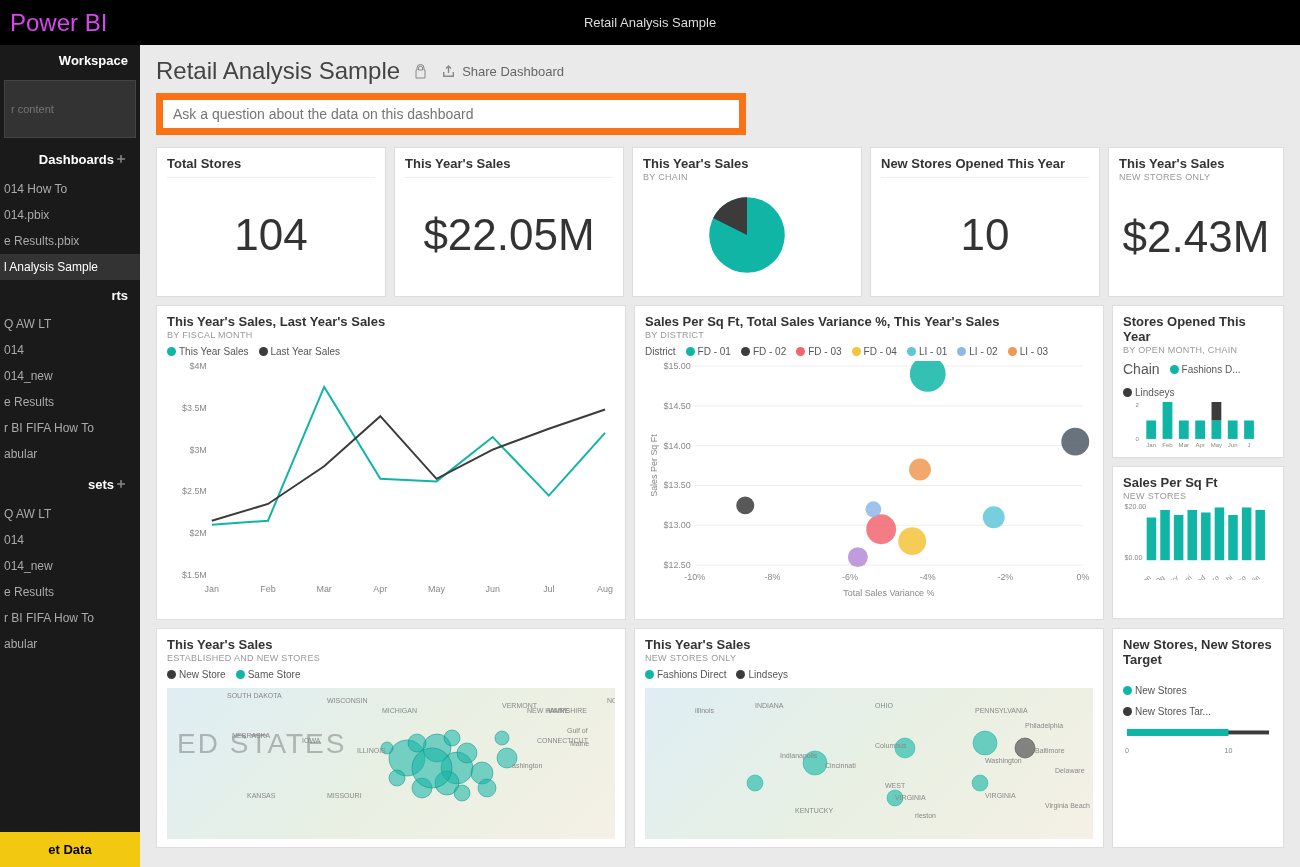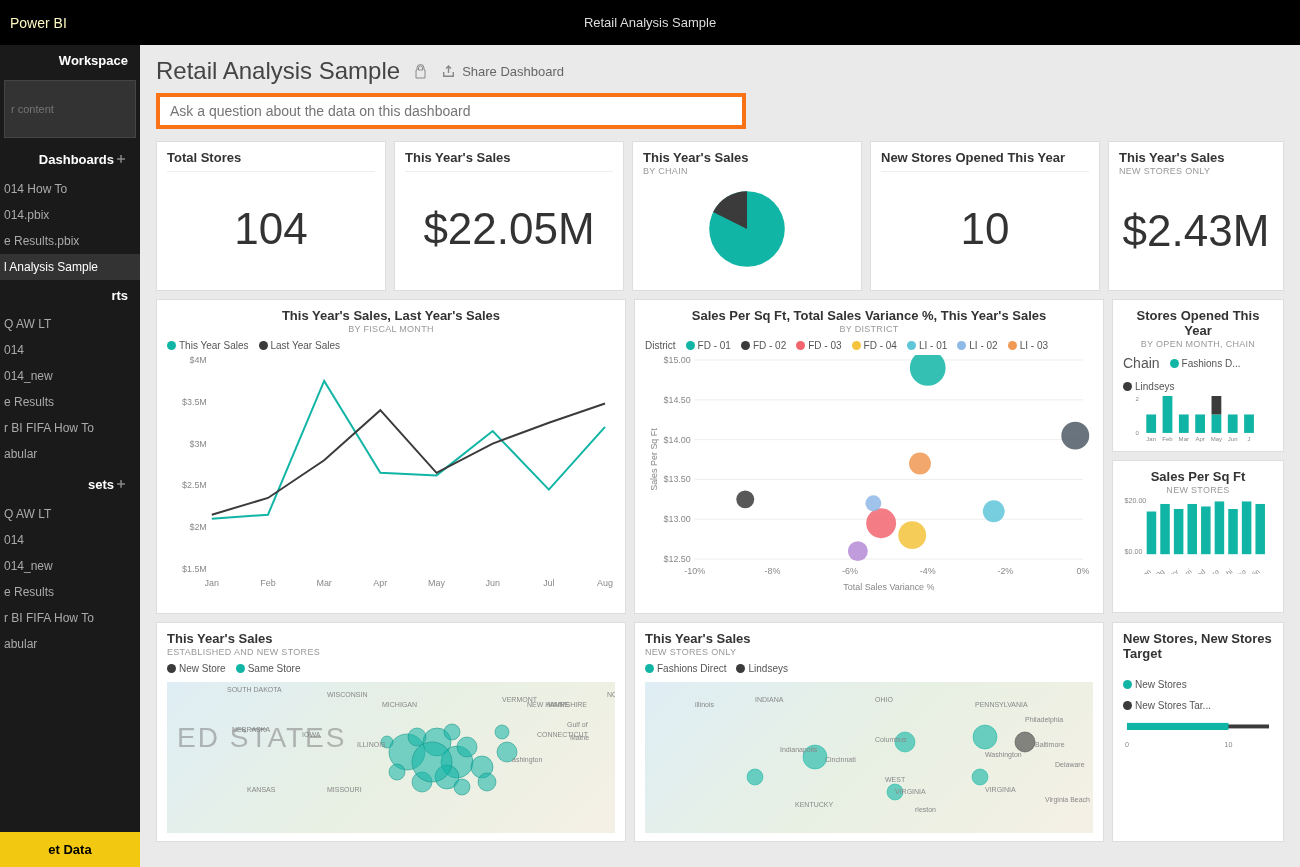--- a/index.html
+++ b/index.html
@@ -14,21 +14,21 @@
 }
 .topbar {
   background: #000;
   color: #fff;
   height: 45px;
   display: flex;
   align-items: center;
   padding: 0 10px;
   position: relative;
 }
-.brand { font-size: 14px; font-weight: 300; color: #fef9c3; }
+.brand { font-size: 24px; font-weight: 300; color: #d946ef; }
 .topbar-title { position: absolute; left: 50%; transform: translateX(-50%); font-size: 13px; color: #ddd; }
 .layout { display: flex; height: calc(867px - 45px); }
 .sidebar {
   width: 140px;
   background: #1a1a1a;
   color: #bbb;
   display: flex;
   flex-direction: column;
   font-size: 12px;
 }
@@ -69,21 +69,21 @@
   font-size: 13px;
 }
 .main { flex: 1; padding: 12px 16px 0 16px; overflow: hidden; }
 .page-header { display: flex; align-items: center; gap: 14px; margin-bottom: 8px; }
 .page-title { font-size: 24px; font-weight: 300; color: #444; }
 .lock-icon, .share-icon { color: #888; }
 .share-label { color: #666; font-size: 13px; }
 .qna {
   width: 590px;
   padding: 6px 10px;
-  border: 4px solid #f97316;
+  border: 7px solid #f97316;
   background: #fff;
   color: #b91c1c;
   font-size: 14px;
   margin-bottom: 12px;
 }
 .tile {
   background: #fff;
   border: 1px solid #ddd;
   padding: 8px 10px;
   display: flex;
@@ -97,21 +97,21 @@
   font-weight: 300;
   color: #333;
   text-align: center;
   flex: 1;
   display: flex;
   align-items: center;
   justify-content: center;
   margin-top: 4px;
 }
 .grid-top { display: grid; grid-template-columns: 230px 230px 230px 230px 1fr; gap: 8px; }
-.grid-mid { display: grid; grid-template-columns: 470px 470px 1fr; gap: 8px; margin-top: 8px; text-align: center; }
+.grid-mid { display: grid; grid-template-columns: 470px 470px 1fr; gap: 8px; margin-top: 8px; }
 .grid-bot { display: grid; grid-template-columns: 470px 470px 1fr; gap: 8px; margin-top: 8px; }
 .legend { display: flex; flex-wrap: wrap; gap: 10px; font-size: 10px; color: #555; margin: 6px 0 4px; align-items: center; }
 .dot { width: 9px; height: 9px; border-radius: 50%; display: inline-block; margin-right: 3px; vertical-align: middle; }
 .legend-label { display: inline-flex; align-items: center; }
 svg { display: block; }
 .axis-label { font-size: 9px; fill: #888; }
 .tick { font-size: 9px; fill: #888; }
 .map-placeholder {
   flex: 1;
   background: linear-gradient(135deg, #dfeef5 0%, #e8f0e3 50%, #f5f0e5 100%);

